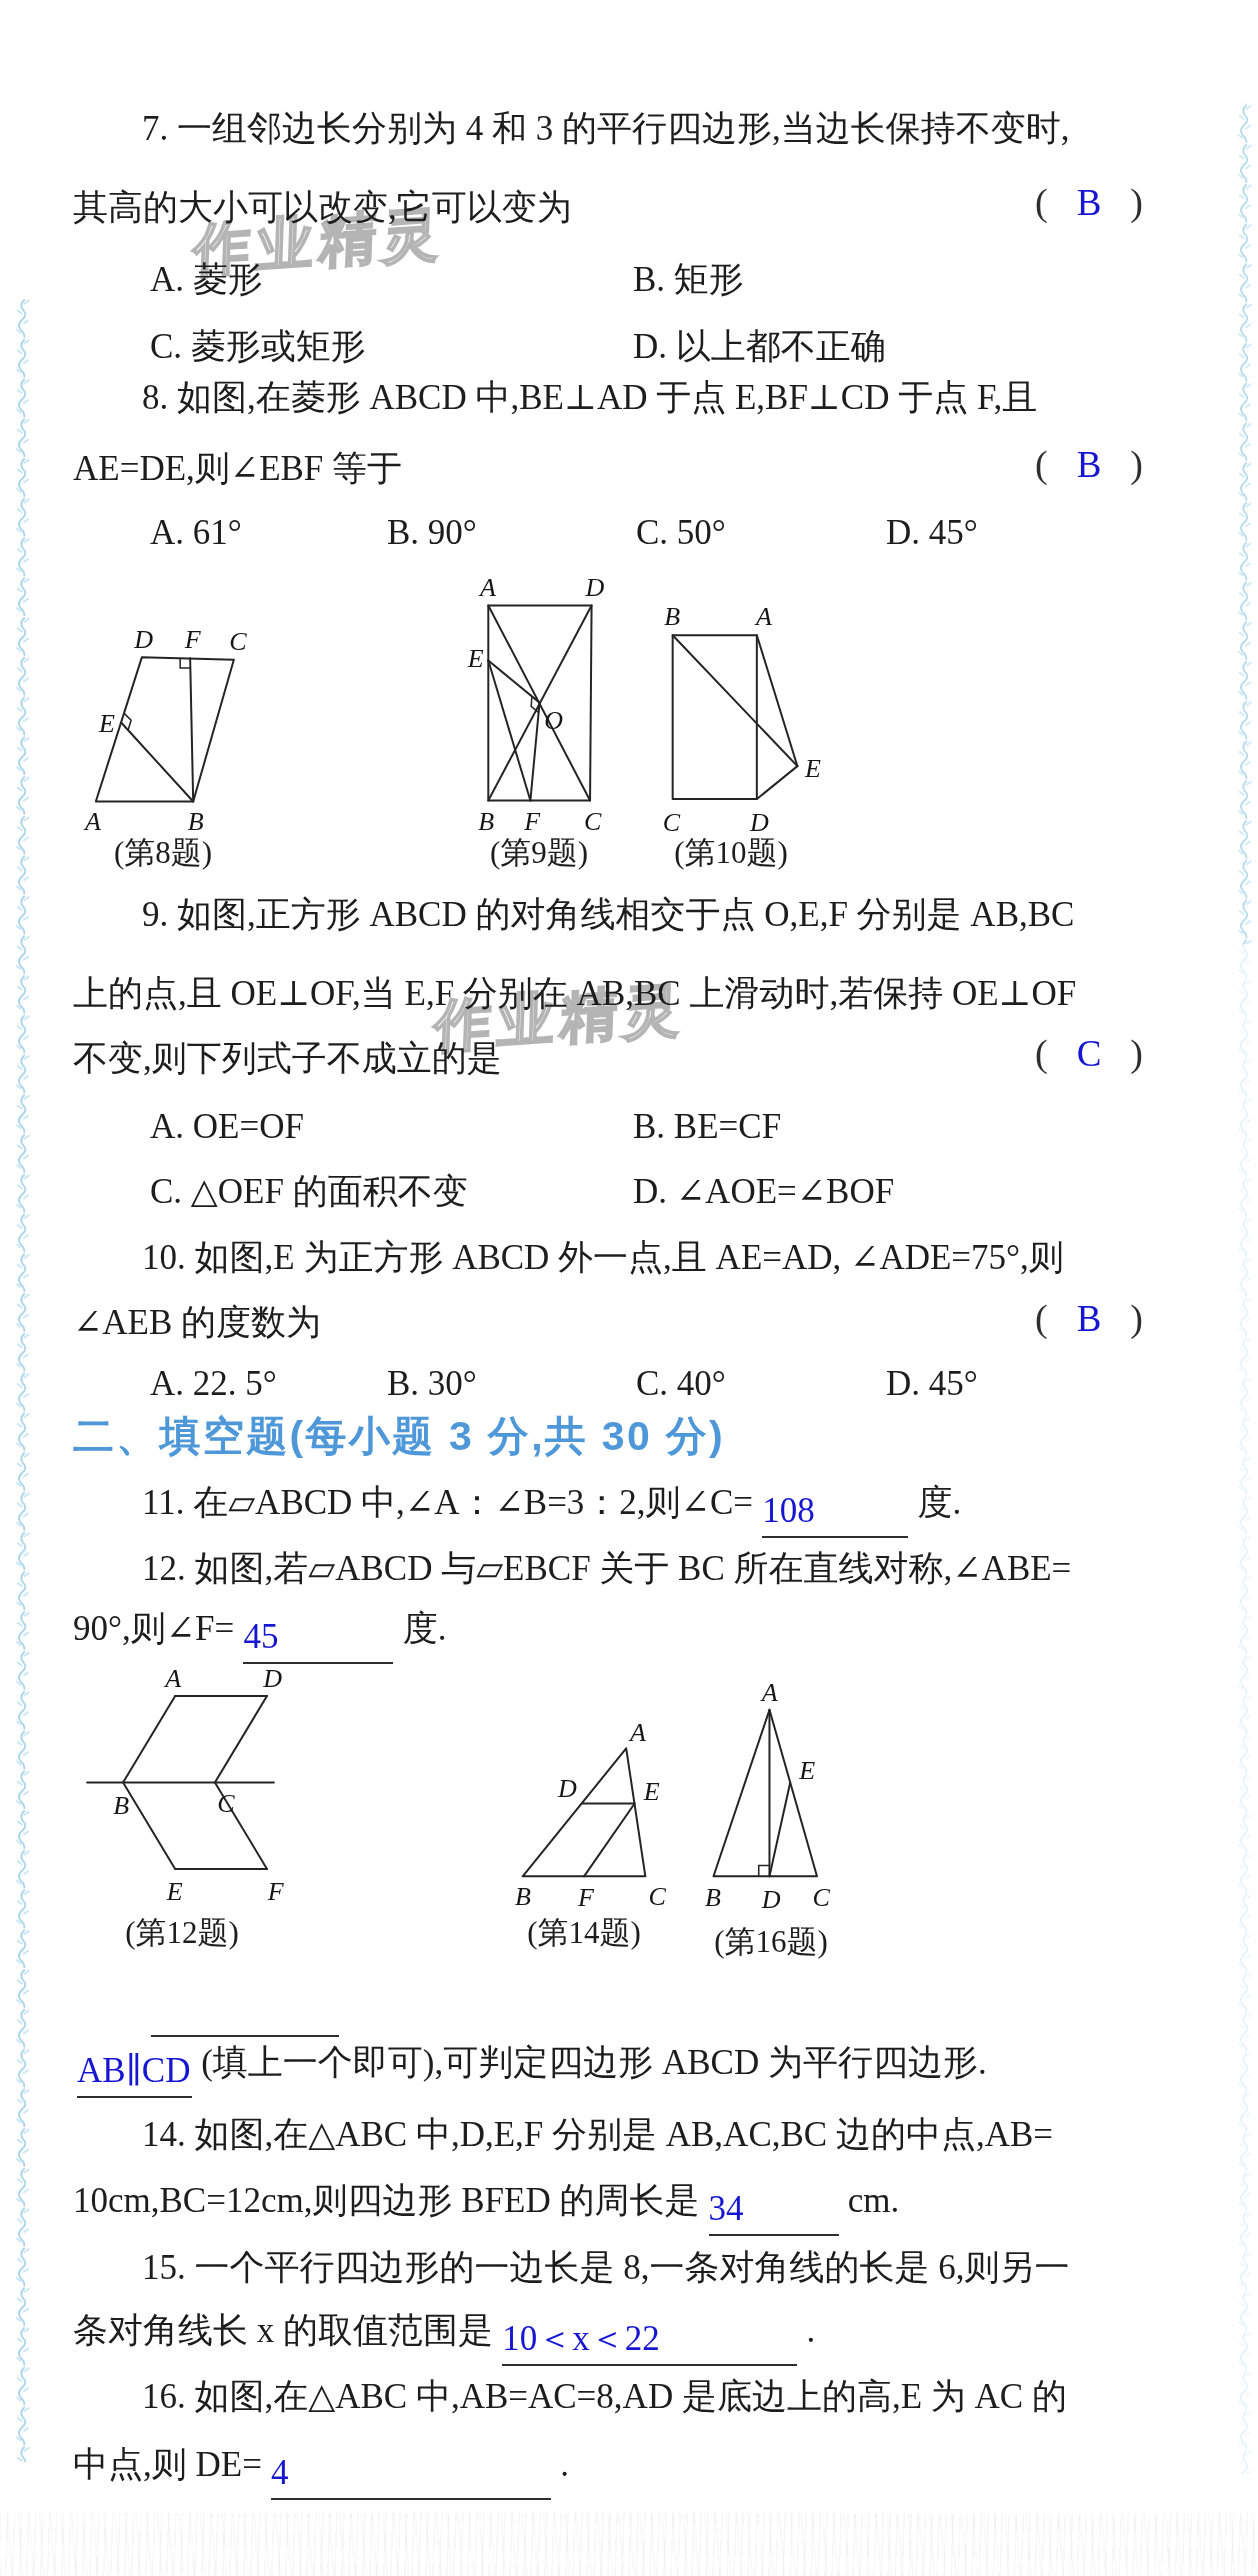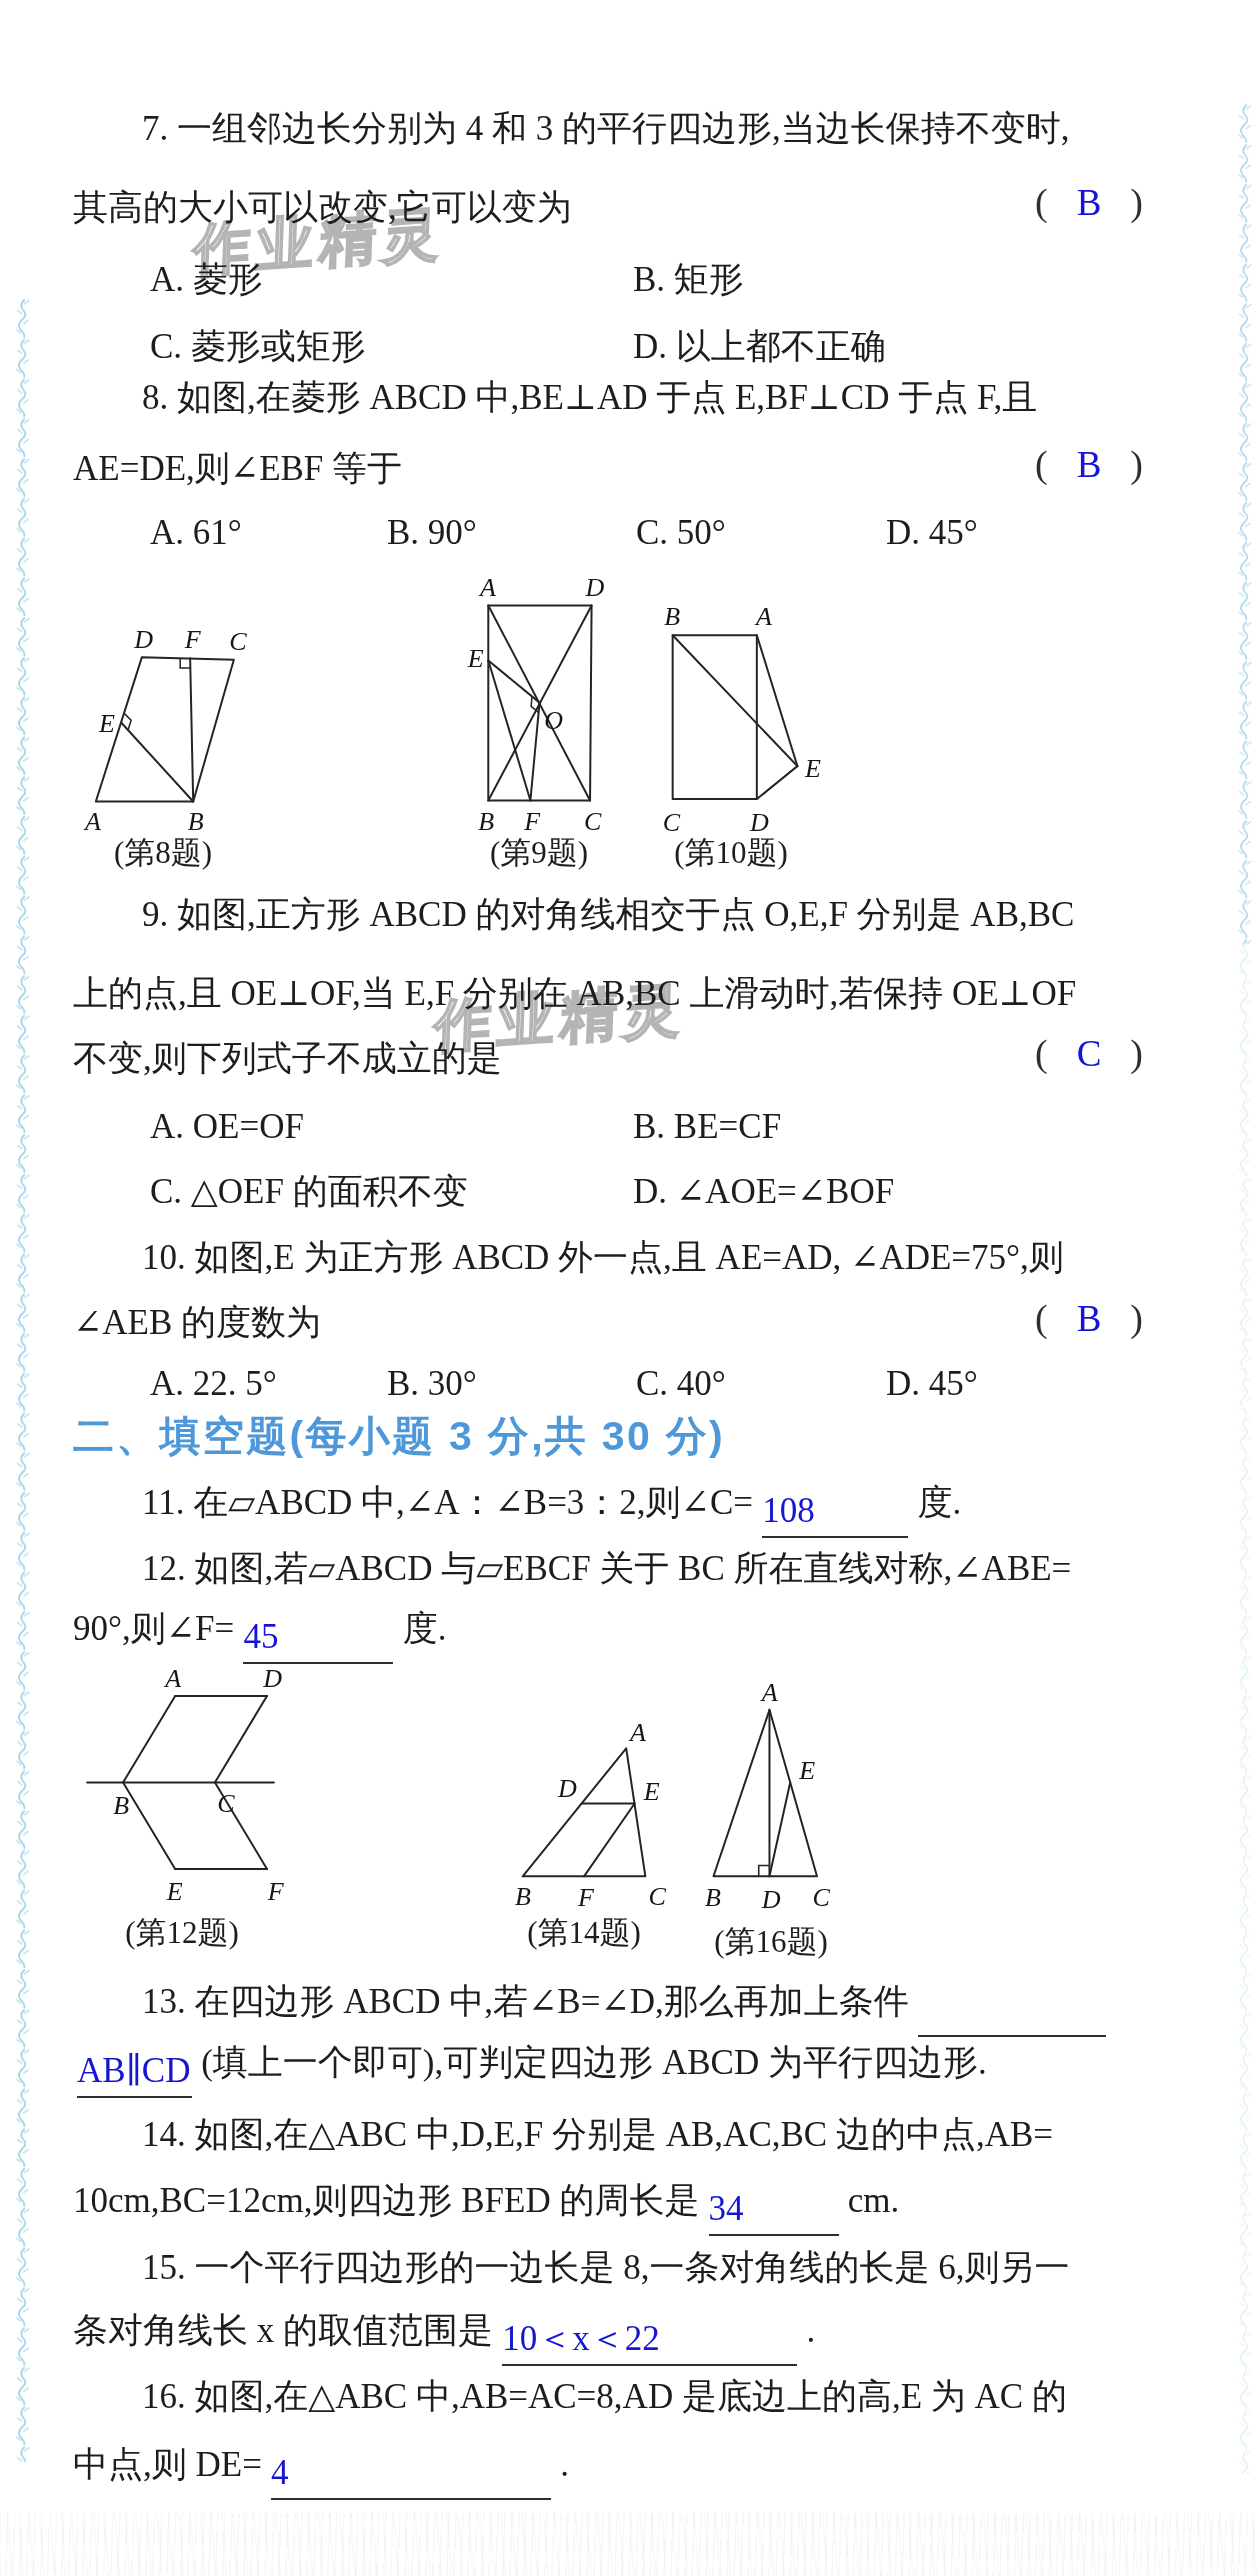--- a/index.html
+++ b/index.html
@@ -248,21 +248,21 @@
   </g>
   <text class="lbl" x="78" y="28">A</text>
   <text class="lbl" x="127" y="130">E</text>
   <text class="lbl" x="4" y="296">B</text>
   <text class="lbl" x="78" y="298">D</text>
   <text class="lbl" x="144" y="296">C</text>
 </svg>
 <div class="cap" style="left:771px;top:1921px">(第16题)</div>
 
 <div class="line" style="left:142px;top:1980px">
-  <span>13. 在四边形 ABCD 中,若∠B=∠D,那么再加上条件</span><span class="blank" style="width:188px"><span class="ans"></span></span>
+  <span class="blank" style="width:188px"><span class="ans"></span></span>
 </div>
 <div class="line" style="left:73px;top:2041px">
   <span class="blank" style="width:115px;margin-left:4px"><span class="ans">AB∥CD</span></span><span>(填上一个即可),可判定四边形 ABCD 为平行四边形.</span>
 </div>
 
 <div class="line" style="left:142px;top:2113px">14. 如图,在△ABC 中,D,E,F 分别是 AB,AC,BC 边的中点,AB=</div>
 <div class="line" style="left:73px;top:2179px">
   <span>10cm,BC=12cm,则四边形 BFED 的周长是</span><span class="blank" style="width:130px"><span class="ans">34</span></span><span>cm.</span>
 </div>
 

